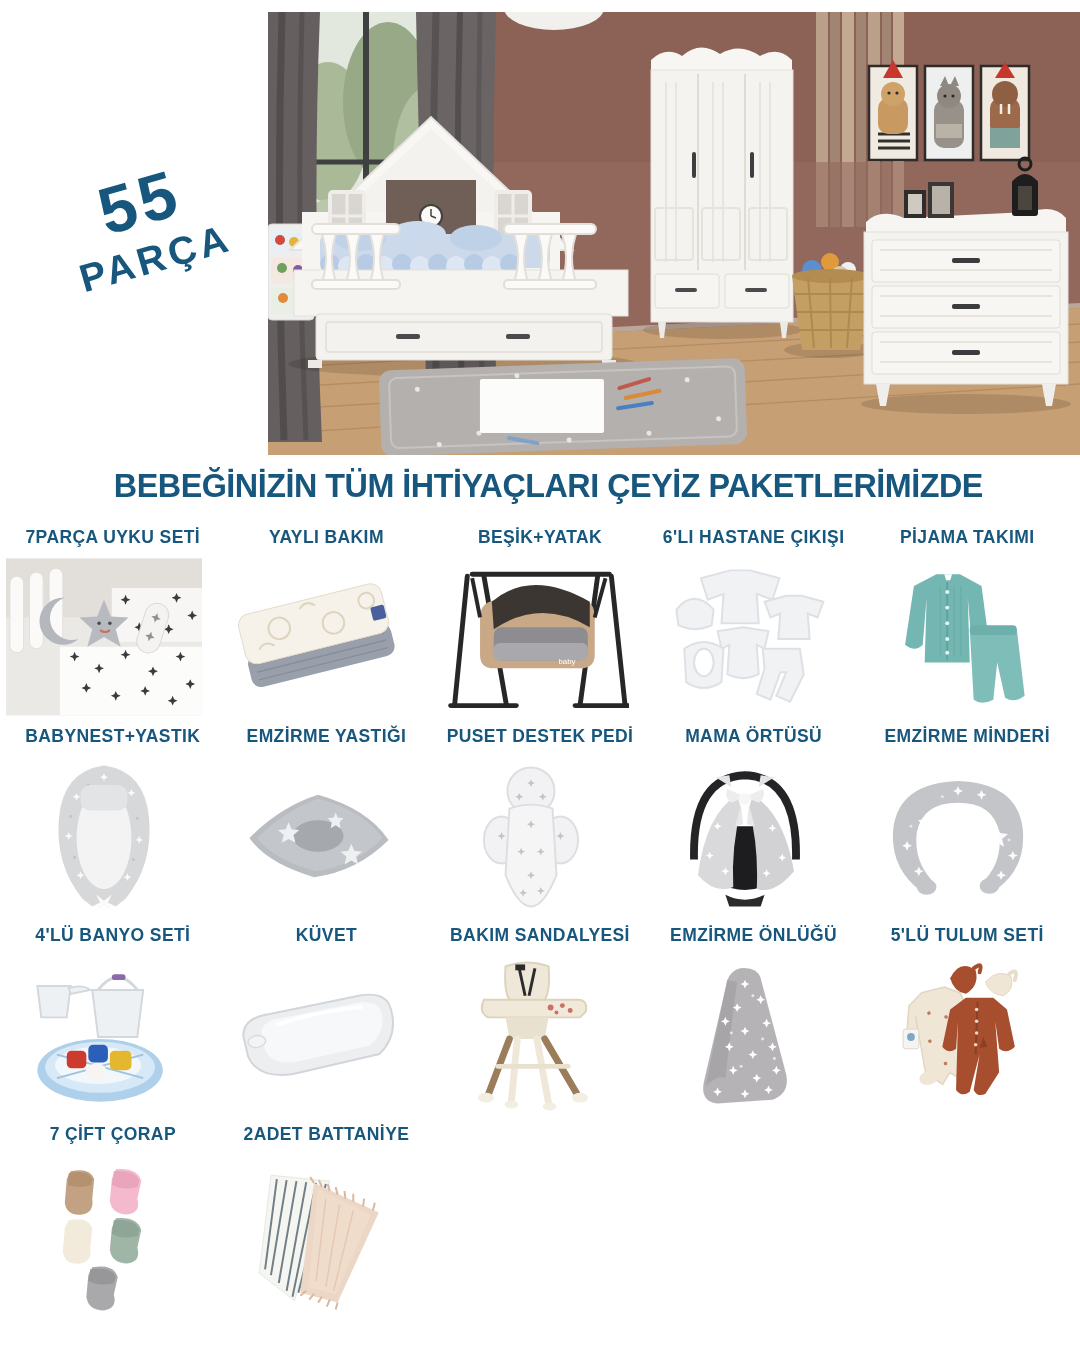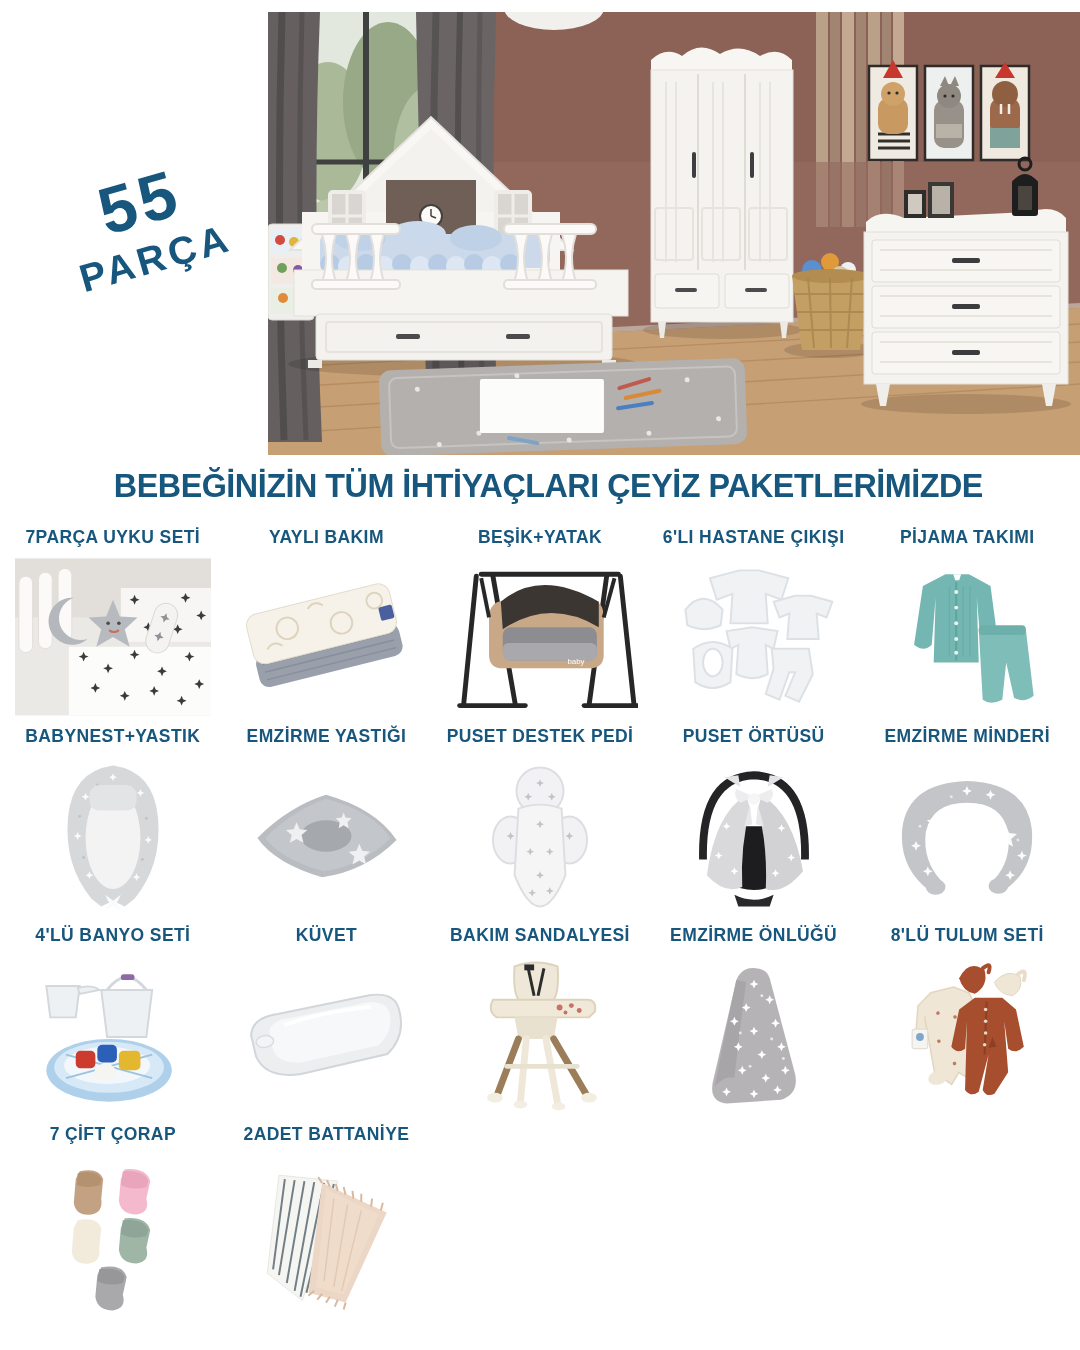--- a/index.html
+++ b/index.html
@@ -19,21 +19,21 @@
   .headline{position:absolute;top:466px;left:8px;width:1080px;text-align:center;}
   .headline span{display:inline-block;transform:scaleX(.95);transform-origin:center;
          color:#17567D;font-weight:800;font-size:34px;letter-spacing:-.5px;white-space:nowrap;}
 
   
   .grid{position:absolute;top:522px;left:6px;width:1068px;
         display:grid;grid-template-columns:repeat(5,1fr);}
   .cell{height:199px;display:flex;flex-direction:column;align-items:center;}
   .plabel{height:30px;display:flex;align-items:center;justify-content:center;
           color:#17567D;font-weight:800;font-size:17.5px;letter-spacing:.4px;white-space:nowrap;}
-  .pimg{flex:1;width:100%;display:flex;align-items:center;justify-content:center;}
+  .pimg{flex:1;width:100%;display:flex;align-items:center;justify-content:flex-start;}
   .pimg svg{width:196px;height:160px;display:block;}
 </style>
 </head>
 <body>
 
 <div class="hero">
 <svg viewBox="0 0 812 443">
   <rect width="812" height="443" fill="#92685c"></rect>
   <rect width="812" height="150" fill="#8c6257"></rect>
 
@@ -528,21 +528,21 @@
             <use href="#s8" x="110" y="96"></use>
             <use href="#s8" x="100" y="120"></use>
             <use href="#s8" x="92" y="138"></use>
             <use href="#s8" x="110" y="136"></use>
           </g>
     </svg>
       </div>
   </div>
 
   <div class="cell">
-    <div class="plabel">PUSET ÖRTÜSÜ</div>
+    <div class="plabel">MAMA ÖRTÜSÜ</div>
     <div class="pimg">
         <svg viewBox="0 0 200 160">
       <defs>
             <path id="s9" d="M0 -4L1.2 -1.2L4 0L1.2 1.2L0 4L-1.2 1.2L-4 0L-1.2 -1.2Z"></path>
           </defs>
       <rect width="200" height="160" fill="#fff"></rect>
       <path d="M48,104 Q46,20 100,18 Q154,20 152,104" fill="none" stroke="#242426" stroke-width="8"></path>
       <path d="M78,70 L122,70 L128,128 Q100,142 72,128 Z" fill="#1d1d1f"></path>
       <path d="M80,140 q20,10 40,0 l-4,12 h-32 Z" fill="#2a2a2c"></path>
       <path d="M92,38 Q60,58 52,120 Q70,140 88,132 Q86,90 96,52 Z" fill="#d9d9db"></path>
@@ -704,21 +704,21 @@
             <circle cx="86" cy="78" r="1.5"></circle>
             <circle cx="118" cy="84" r="1.5"></circle>
             <circle cx="96" cy="112" r="1.5"></circle>
             <circle cx="130" cy="104" r="1.5"></circle>
           </g>
     </svg>
       </div>
   </div>
 
   <div class="cell">
-    <div class="plabel">8'LÜ TULUM SETİ</div>
+    <div class="plabel">5'LÜ TULUM SETİ</div>
     <div class="pimg">
         <svg viewBox="0 0 200 160">
       <rect width="200" height="160" fill="#fff"></rect>
       <g transform="rotate(-14 80 80)">
         <path d="M58,44 L74,34 L98,34 L112,44 L118,74 L106,78 L104,56 L106,112 L92,130 L82,120 L72,130 L58,114 L62,56 L60,78 L48,74 Z" fill="#efe6d6" stroke="#e2d6c0" stroke-width="1.5"></path>
         <g fill="#a64e2e" opacity=".7">
               <circle cx="76" cy="56" r="1.8"></circle>
               <circle cx="92" cy="64" r="1.8"></circle>
               <circle cx="70" cy="84" r="1.8"></circle>
               <circle cx="90" cy="94" r="1.8"></circle>

